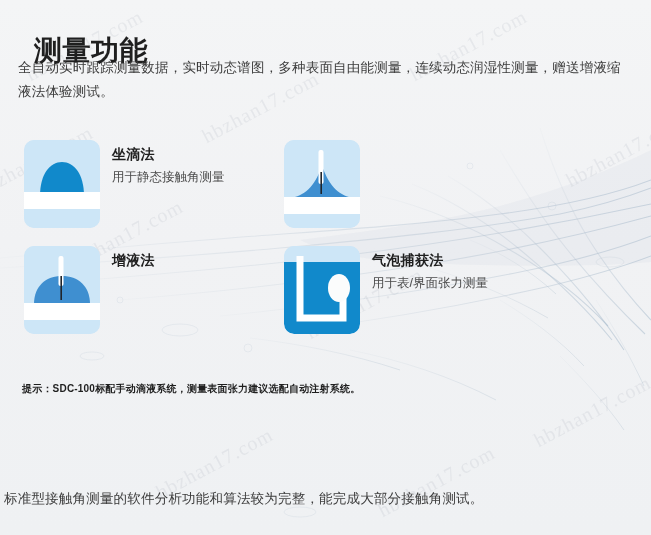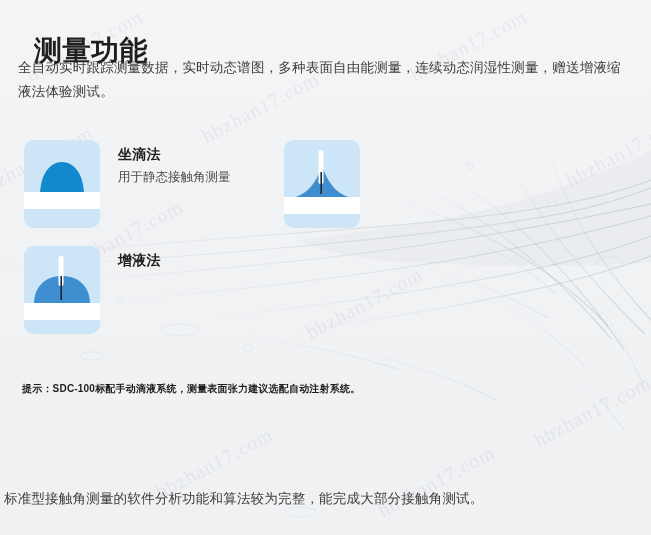--- a/index.html
+++ b/index.html
@@ -67,21 +67,21 @@
   .methods {
     display: grid;
     grid-template-columns: 260px 1fr;
     grid-template-rows: auto auto;
     row-gap: 18px;
     column-gap: 0;
   }
   .method {
     display: flex;
     align-items: flex-start;
-    gap: 18px;
+    gap: 12px;
   }
   .icon-box {
     width: 76px;
     height: 88px;
     flex: 0 0 76px;
     border-radius: 10px;
     position: relative;
     overflow: hidden;
     background: #cde6f7;
   }
@@ -220,20 +220,34 @@
             <rect x="34.5" y="10" width="5" height="30" rx="2" fill="#ffffff"></rect>
             <rect x="36.4" y="30" width="1.6" height="24" fill="#20252b"></rect>
             <rect x="0" y="57" width="76" height="17" fill="#ffffff"></rect>
           </svg>
         </div>
         <div class="method-text">
           <div class="method-title">增液法</div>
         </div>
       </div>
 
+      <div class="method">
+        <div class="icon-box">
+          <svg viewBox="0 0 76 88">
+            <rect x="0" y="0" width="76" height="88" rx="10" fill="#cde6f7"></rect>
+            <path d="M0 16 h76 v62 a10 10 0 0 1 -10 10 h-56 a10 10 0 0 1 -10 -10 Z" fill="#1189cb"></path>
+            <path d="M16 10 L16 72 L59 72 L59 48" stroke="#ffffff" stroke-width="7" fill="none" stroke-linecap="butt" stroke-linejoin="miter"></path>
+            <ellipse cx="55" cy="42" rx="11" ry="14" fill="#fbfcfc"></ellipse>
+          </svg>
+        </div>
+        <div class="method-text">
+          <div class="method-title">气泡捕获法</div>
+          <div class="method-desc">用于表/界面张力测量</div>
+        </div>
+      </div>
 
     </div>
 
     <div class="tip" style="position:absolute; left:22px; top:382px; width:610px;">提示：SDC-100标配手动滴液系统，测量表面张力建议选配自动注射系统。</div>
 
 
     <div class="section-desc" style="position:absolute; left:4px; top:487px; width:614px;">标准型接触角测量的软件分析功能和算法较为完整，能完成大部分接触角测试。</div>
 
   </div>
 </div>

